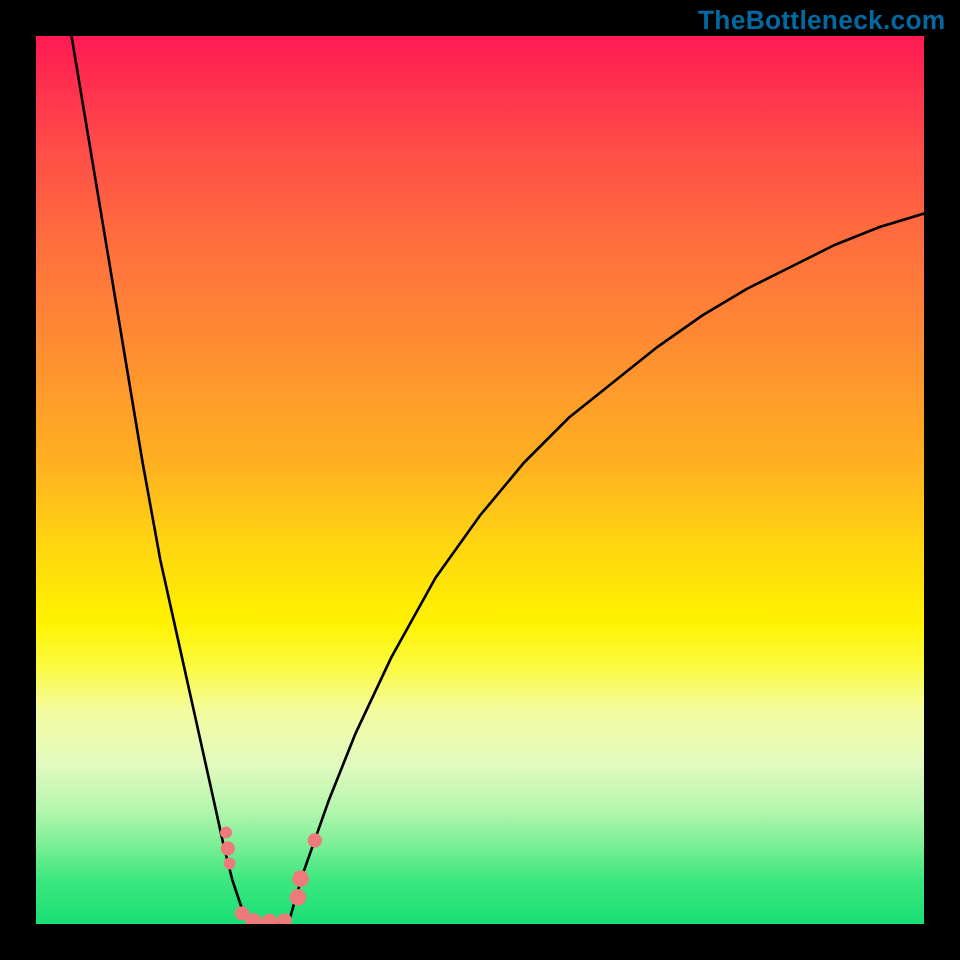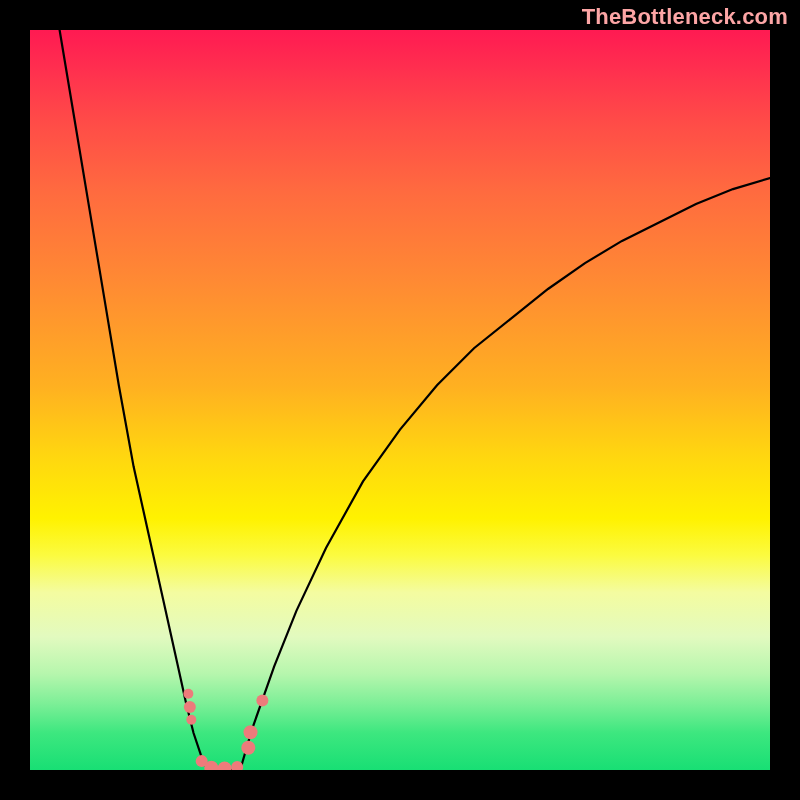--- a/index.html
+++ b/index.html
@@ -14,21 +14,21 @@
   .frame {
     position: relative;
     width: 800px;
     height: 800px;
     background: #000;
   }
   .watermark {
     position: absolute;
     top: 4px;
     right: 12px;
-    color: #fca5a5;
+    color: #0369a1;
     font-size: 22px;
     font-weight: 600;
     letter-spacing: 0.2px;
     z-index: 20;
   }
   .plot {
     position: absolute;
     left: 30px;
     top: 30px;
     width: 740px;

